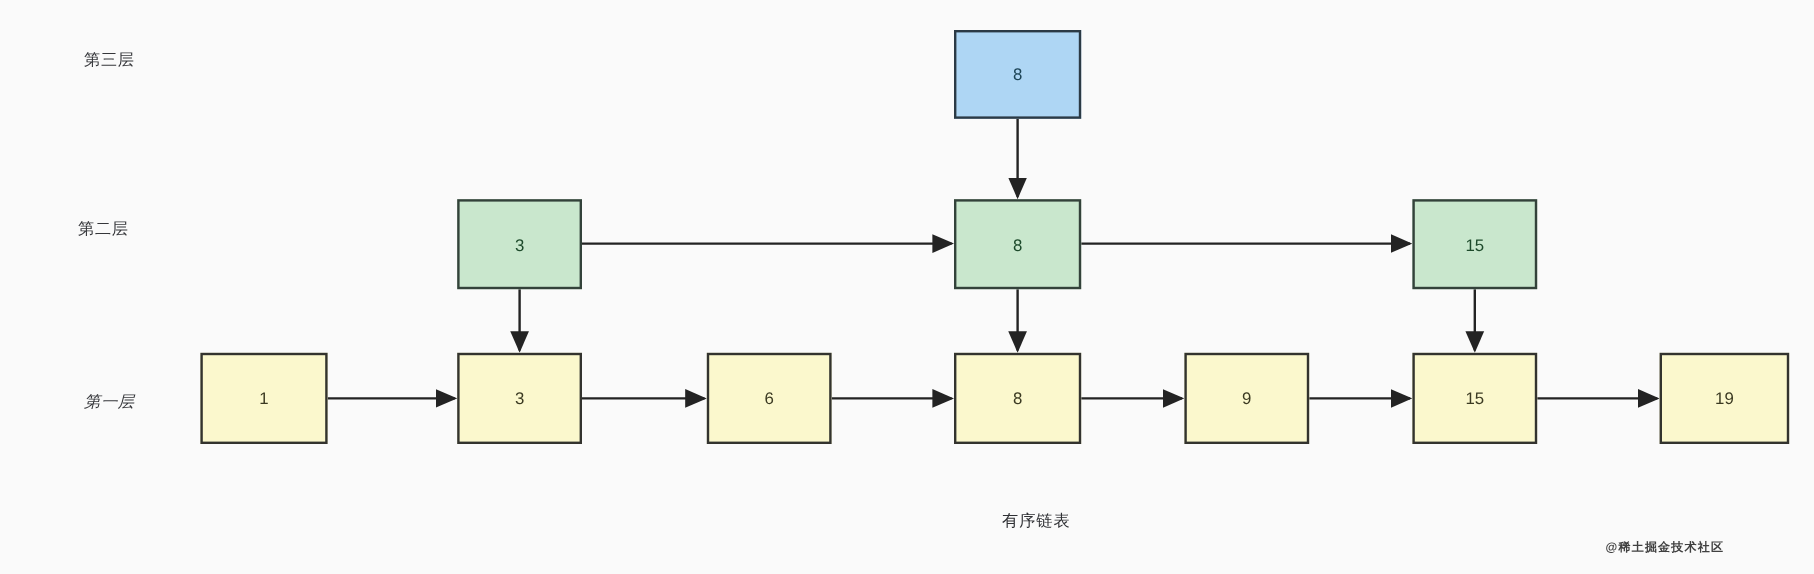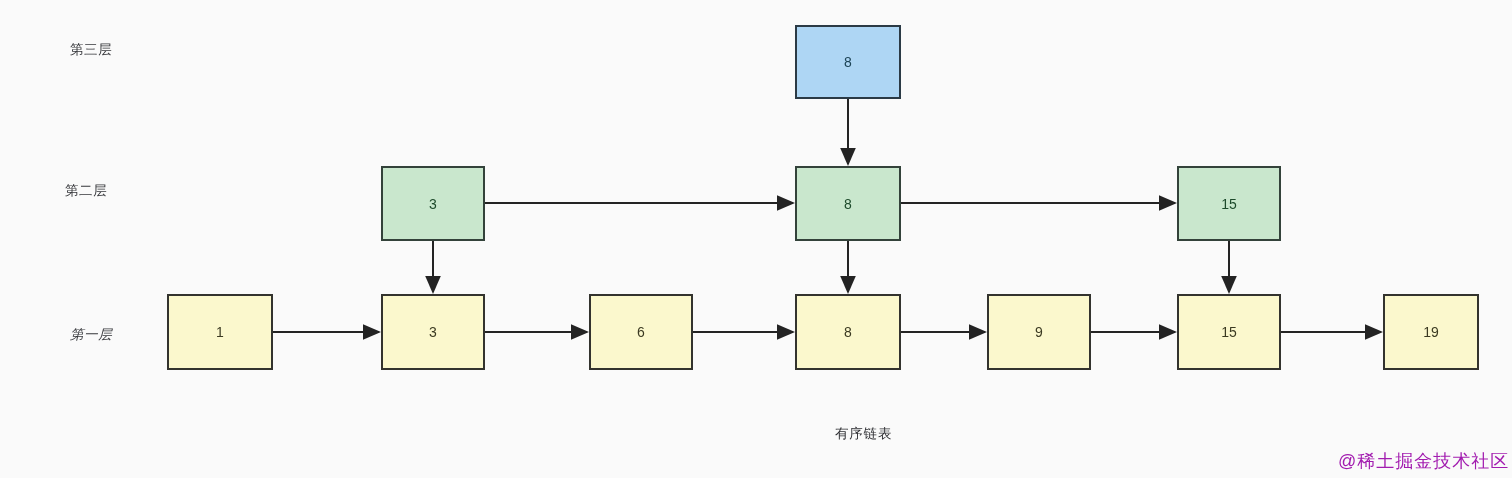--- a/index.html
+++ b/index.html
@@ -62,25 +62,26 @@
     position: absolute;
     font-size: 13.5px;
     color: #2e2f33;
     letter-spacing: 0.8px;
     white-space: nowrap;
     user-select: none;
     margin-left: 24px;
   }
   .watermark {
     position: absolute;
-    font-size: 18px;
-    color: #a21caf;
+    font-size: 10px;
+    color: #404040;
     letter-spacing: 1px;
     white-space: nowrap;
     user-select: none;
+    font-weight: bold;
   }
 </style>
 </head>
 <body>
 
 <div id="canvas">
 
   <svg class="edge-layer" viewBox="0 0 1512 478" width="1512" height="478" xmlns="http://www.w3.org/2000/svg">
     <defs>
       <marker id="arrowhead" markerWidth="9" markerHeight="9" refX="8" refY="4.5" orient="auto" markerUnits="strokeWidth">
@@ -131,21 +132,21 @@
       </div>
       <div class="node level1" style="left: 795px; top: 294px; width: 106px; height: 76px;">
         <span>8</span>
       </div>
       <div class="node level1" style="left: 987px; top: 294px; width: 104px; height: 76px;">
         <span>9</span>
       </div>
       <div class="node level1" style="left: 1177px; top: 294px; width: 104px; height: 76px;">
         <span>15</span>
       </div>
-      <div class="node level1" style="left: 1383px; top: 294px; width: 96px; height: 76px;">
+      <div class="node level1" style="left: 1383px; top: 294px; width: 108px; height: 76px;">
         <span>19</span>
       </div>
     </div>
 
   <div class="caption" style="left:811px; top:425px;">有序链表</div>
 
   <div class="watermark" style="left:1338px; top:449px;">@稀土掘金技术社区</div>
 
 </div>
 

